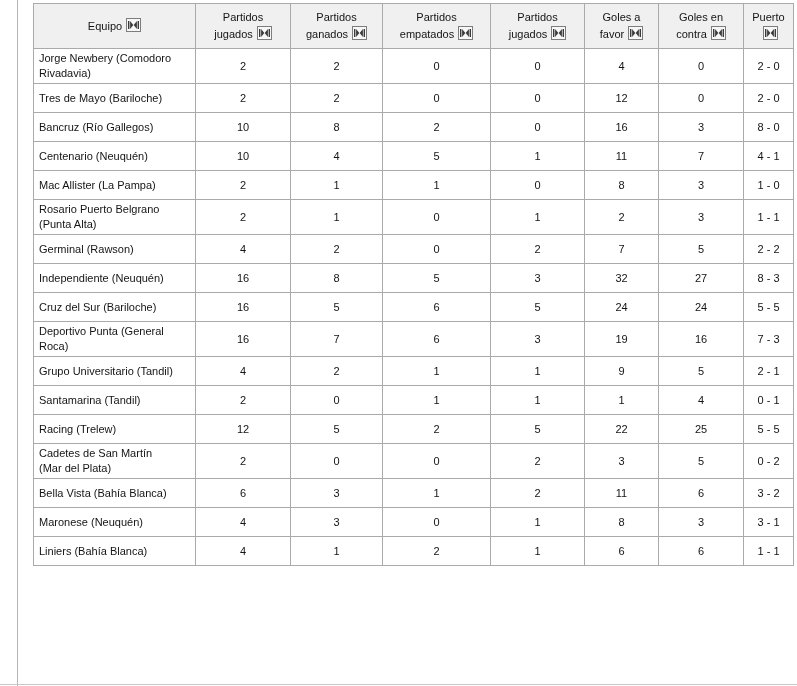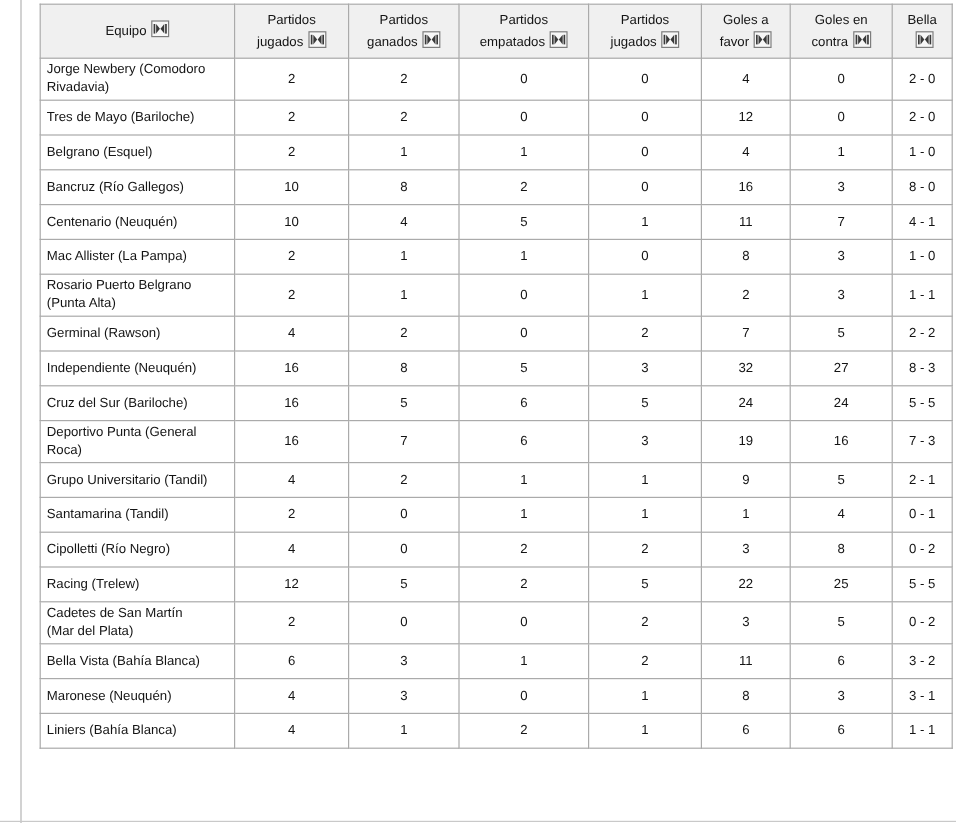--- a/index.html
+++ b/index.html
@@ -152,21 +152,21 @@
           <div class="hline"><span>contra</span><span class="sort-btn">
     <svg width="13" height="12" viewBox="0 0 13 12" xmlns="http://www.w3.org/2000/svg">
       <rect x="1" y="2" width="1.4" height="8" fill="#3a3a3a"></rect>
       <polygon points="3.1,2 3.1,10 6.3,6" fill="#3a3a3a"></polygon>
       <polygon points="9.9,2 9.9,10 6.7,6" fill="#3a3a3a"></polygon>
       <rect x="10.6" y="2" width="1.4" height="8" fill="#3a3a3a"></rect>
     </svg>
   </span></div>
         </th>
         <th>
-          <div class="hline"><span>Bella</span></div>
+          <div class="hline"><span>Puerto</span></div>
           <div class="hline"><span class="sort-btn">
     <svg width="13" height="12" viewBox="0 0 13 12" xmlns="http://www.w3.org/2000/svg">
       <rect x="1" y="2" width="1.4" height="8" fill="#3a3a3a"></rect>
       <polygon points="3.1,2 3.1,10 6.3,6" fill="#3a3a3a"></polygon>
       <polygon points="9.9,2 9.9,10 6.7,6" fill="#3a3a3a"></polygon>
       <rect x="10.6" y="2" width="1.4" height="8" fill="#3a3a3a"></rect>
     </svg>
   </span></div>
         </th>
       </tr>
@@ -184,30 +184,20 @@
       </tr>
       <tr>
         <td class="team">Tres de Mayo (Bariloche)</td>
         <td>2</td>
         <td>2</td>
         <td>0</td>
         <td>0</td>
         <td>12</td>
         <td>0</td>
         <td>2 - 0</td>
-      </tr>
-      <tr>
-        <td class="team">Belgrano (Esquel)</td>
-        <td>2</td>
-        <td>1</td>
-        <td>1</td>
-        <td>0</td>
-        <td>4</td>
-        <td>1</td>
-        <td>1 - 0</td>
       </tr>
       <tr>
         <td class="team">Bancruz (Río Gallegos)</td>
         <td>10</td>
         <td>8</td>
         <td>2</td>
         <td>0</td>
         <td>16</td>
         <td>3</td>
         <td>8 - 0</td>
@@ -294,30 +284,20 @@
       </tr>
       <tr>
         <td class="team">Santamarina (Tandil)</td>
         <td>2</td>
         <td>0</td>
         <td>1</td>
         <td>1</td>
         <td>1</td>
         <td>4</td>
         <td>0 - 1</td>
-      </tr>
-      <tr>
-        <td class="team">Cipolletti (Río Negro)</td>
-        <td>4</td>
-        <td>0</td>
-        <td>2</td>
-        <td>2</td>
-        <td>3</td>
-        <td>8</td>
-        <td>0 - 2</td>
       </tr>
       <tr>
         <td class="team">Racing (Trelew)</td>
         <td>12</td>
         <td>5</td>
         <td>2</td>
         <td>5</td>
         <td>22</td>
         <td>25</td>
         <td>5 - 5</td>

